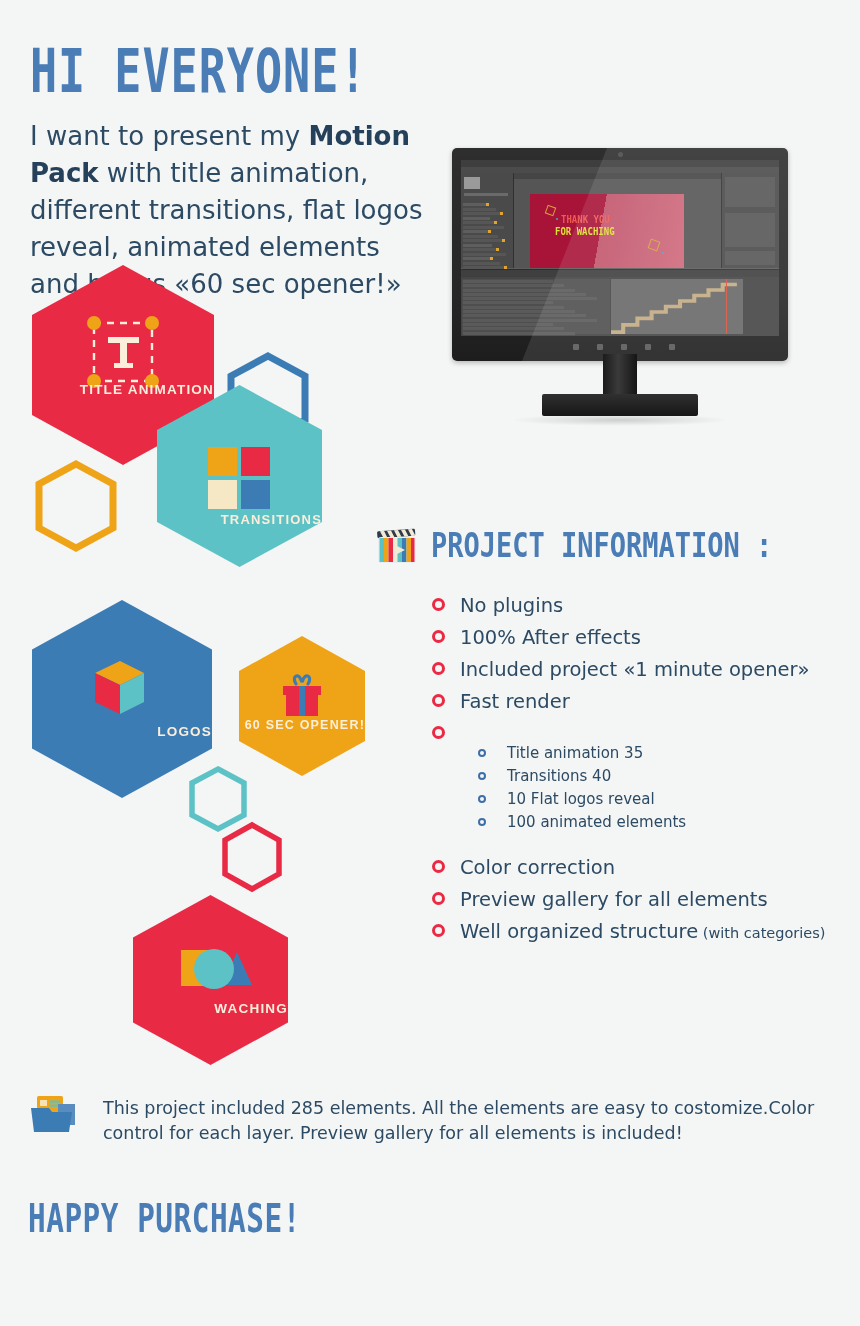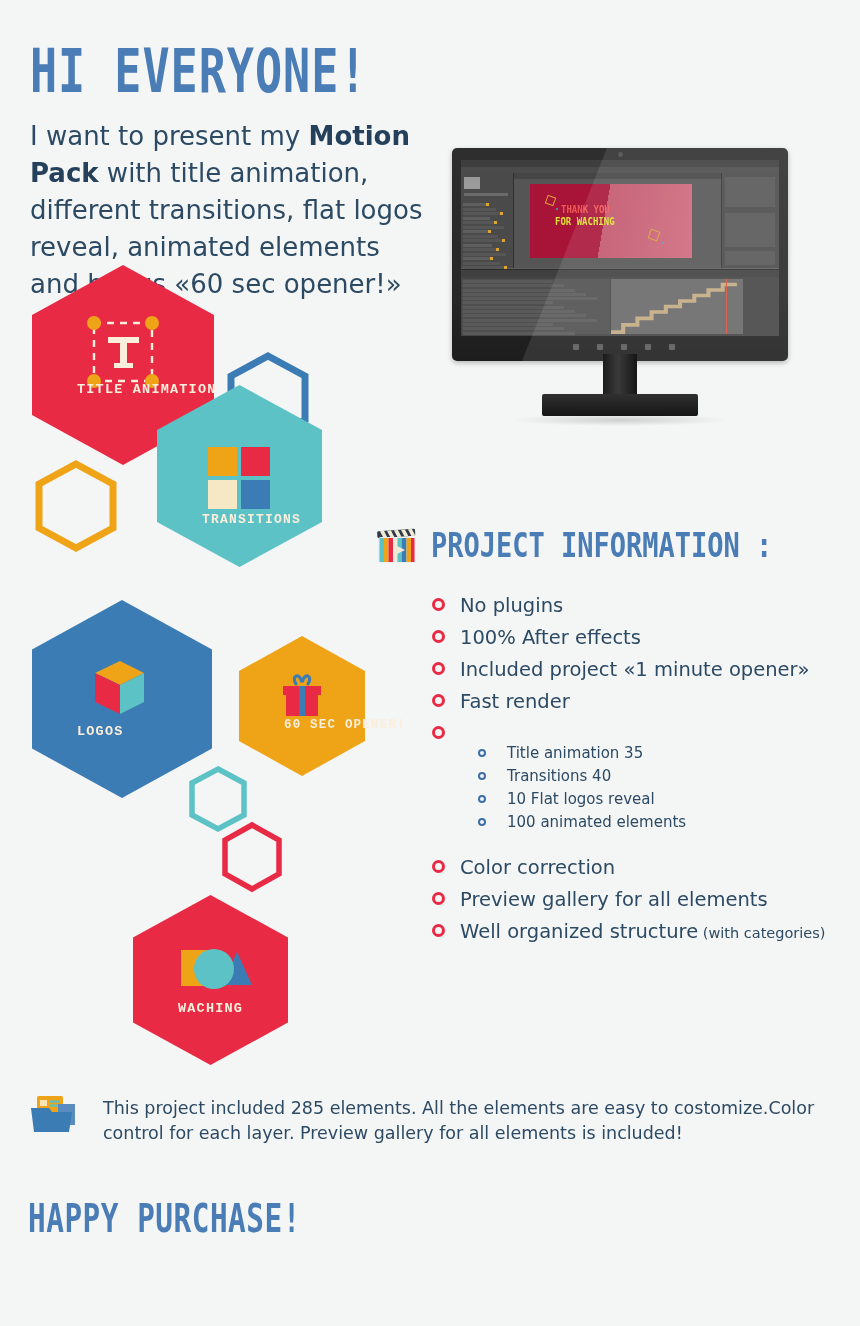--- a/index.html
+++ b/index.html
@@ -30,27 +30,26 @@
     font-size:26px;line-height:37px;
     color:#2c4a63;
   }
   #intro b{font-weight:bold;color:#24405a;}
 
   
   .hex{position:absolute;}
   .hex svg{display:block;overflow:visible;}
   .hexlabel{
     position:absolute;left:0;width:100%;
-    text-align:left;
-    font-family:Liberation Mono, monospace;
+    text-align:right;
+    font-family:Liberation Sans, sans-serif;
     font-weight:bold;
     color:#fbeedb;
     letter-spacing:1.2px;
     pointer-events:none;
-    padding-left:45px;
   }
 
   
   #monitor{position:absolute;left:452px;top:148px;width:336px;height:260px;}
   .mon-bezel{
     position:absolute;left:0;top:0;width:336px;height:213px;
     background:linear-gradient(180deg,#2e2e2e 0%,#262626 70%,#1d1d1d 100%);
     border-radius:5px;
     box-shadow:0 2px 5px rgba(0,0,0,.25);
   }
@@ -73,22 +72,22 @@
   .ae-topbar{position:absolute;left:0;top:0;width:100%;height:7px;background:#3e3e3e;border-bottom:1px solid #2b2b2b;}
   .ae-menubar{position:absolute;left:0;top:7px;width:100%;height:6px;background:#4b4b4b;}
   .ae-leftpanel{position:absolute;left:0;top:13px;width:52px;height:95px;background:#4a4a4a;border-right:1px solid #303030;}
   .ae-thumb{position:absolute;left:3px;top:4px;width:16px;height:12px;background:#9a9a9a;}
   .ae-rows{position:absolute;left:2px;top:30px;width:48px;}
   .ae-row{height:3px;margin-bottom:1.5px;background:#565656;}
   .ae-row.kf{background:#5e5e5e;}
   .ae-row .pip{float:right;width:3px;height:3px;background:#e0a52e;}
   .ae-comp{position:absolute;left:53px;top:13px;right:58px;height:95px;background:#555;}
   .ae-comp-tab{position:absolute;left:0;top:0;width:100%;height:6px;background:#454545;}
-  .ae-canvas{position:absolute;left:16px;top:11px;width:154px;height:74px;
-     background:linear-gradient(100deg,#a81338 0%,#a81338 46%,#c2556c 46%,#cf6a7d 100%);padding-left:8px;}
+  .ae-canvas{position:absolute;left:16px;top:21px;width:154px;height:74px;
+     background:linear-gradient(100deg,#a81338 0%,#a81338 46%,#c2556c 46%,#cf6a7d 100%);}
   .ae-tt{position:absolute;left:31px;top:20px;
      font-family:"DejaVu Sans Mono", monospace;font-weight:bold;font-size:9px;line-height:10px;
      color:#f05a54;letter-spacing:0px;transform:scaleY(1.15);transform-origin:left top;}
   .ae-tt .l2{color:#dfe033;margin-left:-6px;display:block;}
   .ae-dot{position:absolute;border:1px solid #d6a43a;transform:rotate(20deg);}
   .ae-bluedot{position:absolute;width:2px;height:2px;background:#4aa7c9;border-radius:50%;}
   .ae-right{position:absolute;right:0;top:13px;width:57px;height:95px;background:#4a4a4a;border-left:1px solid #303030;}
   .ae-rbox{position:absolute;left:3px;width:50px;background:#565656;}
   .ae-timeline{position:absolute;left:0;top:109px;width:100%;bottom:0;background:#454545;border-top:1px solid #2c2c2c;}
   .ae-tl-head{position:absolute;left:0;top:0;width:100%;height:7px;background:#3f3f3f;}

